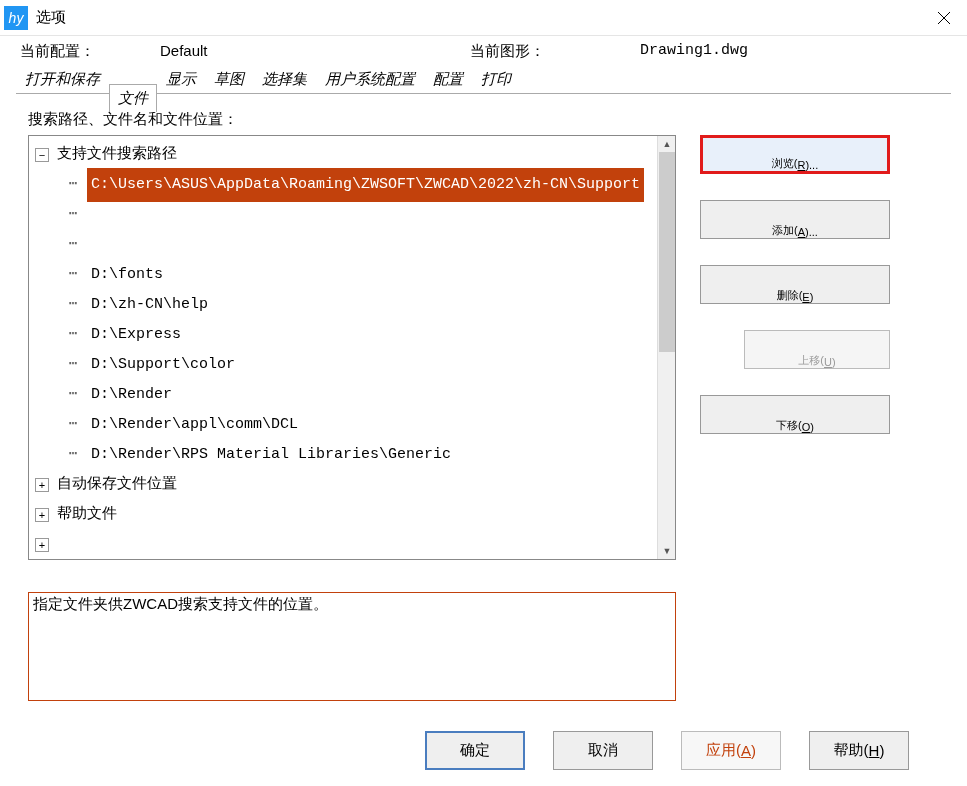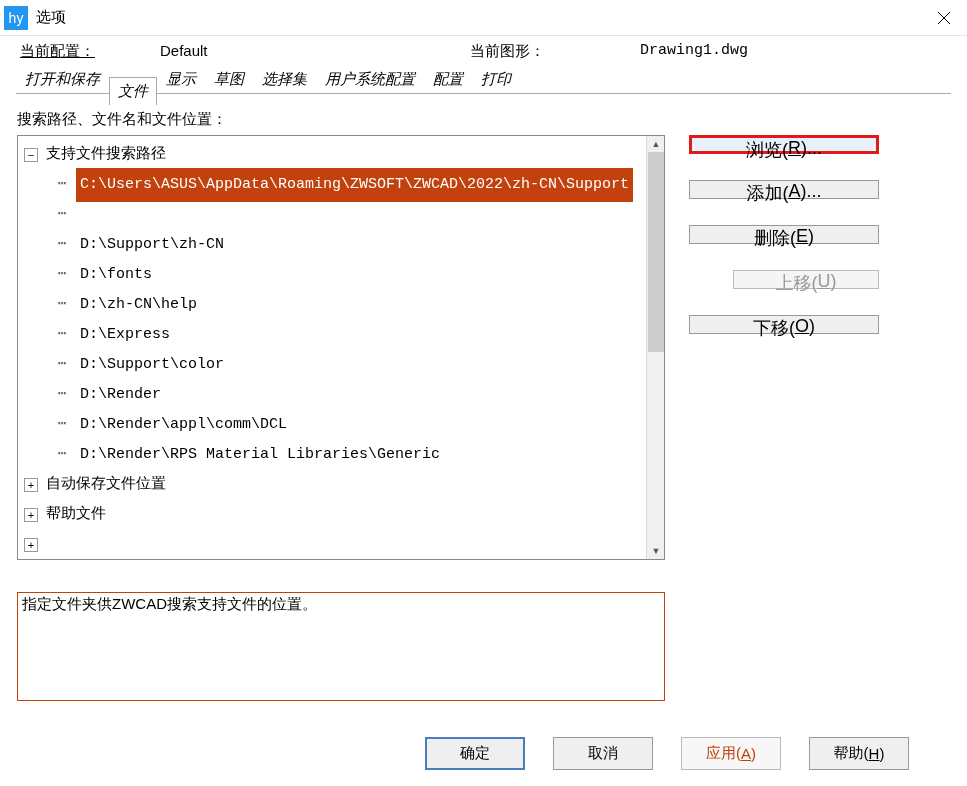--- a/index.html
+++ b/index.html
@@ -21,40 +21,41 @@
     .title-icon {
       width: 24px;
       height: 24px;
       background: #2196f3;
       margin-right: 8px;
       display: flex;
       align-items: center;
       justify-content: center;
       color: #fff;
       font-size: 14px;
+      font-style: italic;
     }
     .title-text {
       flex: 1;
       font-size: 15px;
     }
     .close-btn {
       width: 46px;
       height: 36px;
       display: flex;
       align-items: center;
       justify-content: center;
       font-size: 18px;
       cursor: pointer;
     }
     .info-row {
       display: flex;
       padding: 6px 20px 4px 20px;
       font-size: 15px;
     }
-    .info-label1 { width: 140px; text-decoration: underline; }
+    .info-label1 { width: 140px; }
     .info-value1 { width: 310px; }
     .info-label2 { width: 170px; }
     .info-value2 { font-family: "Courier New", monospace; }
     .tabs {
       display: flex;
       border-bottom: 1px solid #aaa;
       margin: 0 16px;
       position: relative;
       font-style: italic;
     }
@@ -63,24 +64,24 @@
       border: 1px solid transparent;
       border-bottom: none;
       cursor: pointer;
       font-size: 15px;
       user-select: none;
     }
     .tab.active {
       border-color: #aaa;
       background: #fff;
       position: relative;
-      top: 12px;
+      top: 19px;
     }
     .content-area {
-      padding: 16px 28px 8px 17px;
+      padding: 16px 28px 8px 28px;
     }
     .section-label {
       font-size: 15px;
       margin-bottom: 6px;
     }
     .main-row {
       display: flex;
       gap: 24px;
     }
     .tree-container {
@@ -163,27 +164,27 @@
       background: #c2410c;
       color: #fff;
     }
     .side-buttons {
       display: flex;
       flex-direction: column;
       gap: 26px;
       width: 190px;
     }
     .side-btn {
-      height: 19px;
+      height: 39px;
       border: 1px solid #999;
       background: #efefef;
-      font-size: 18px;
-      cursor: pointer;
-      display: flex;
-      align-items: flex-start;
+      font-size: 11px;
+      cursor: pointer;
+      display: flex;
+      align-items: flex-end;
       justify-content: center;
     }
     .side-btn.highlighted {
       border: 3px solid #e11b1b;
       background: #e8f0fa;
     }
     .side-btn.disabled {
       color: #999;
       border-color: #bbb;
       cursor: default;
@@ -200,21 +201,21 @@
     }
     .bottom-buttons {
       position: absolute;
       bottom: 16px;
       right: 58px;
       display: flex;
       gap: 28px;
     }
     .bottom-btn {
       width: 100px;
-      height: 33px;
+      height: 39px;
       border: 1px solid #999;
       background: #efefef;
       font-size: 15px;
       cursor: pointer;
       display: flex;
       align-items: center;
       justify-content: center;
     }
     .bottom-btn.primary {
       border: 2px solid #4a7dbf;
@@ -273,21 +274,20 @@
           </div>
           <div class="tree-node level-2">
             <span class="tree-leaf-marker">⋯</span>
             <span class="tree-item-text selected">C:\Users\ASUS\AppData\Roaming\ZWSOFT\ZWCAD\2022\zh-CN\Support</span>
           </div>
           <div class="tree-node level-2">
             <span class="tree-leaf-marker">⋯</span>
           </div>
           <div class="tree-node level-2">
             <span class="tree-leaf-marker">⋯</span>
-            <span class="tree-item-text">D:\Support\zh-CN</span>
           </div>
           <div class="tree-node level-2">
             <span class="tree-leaf-marker">⋯</span>
             <span class="tree-item-text">D:\fonts</span>
           </div>
           <div class="tree-node level-2">
             <span class="tree-leaf-marker">⋯</span>
             <span class="tree-item-text">D:\zh-CN\help</span>
           </div>
           <div class="tree-node level-2">

